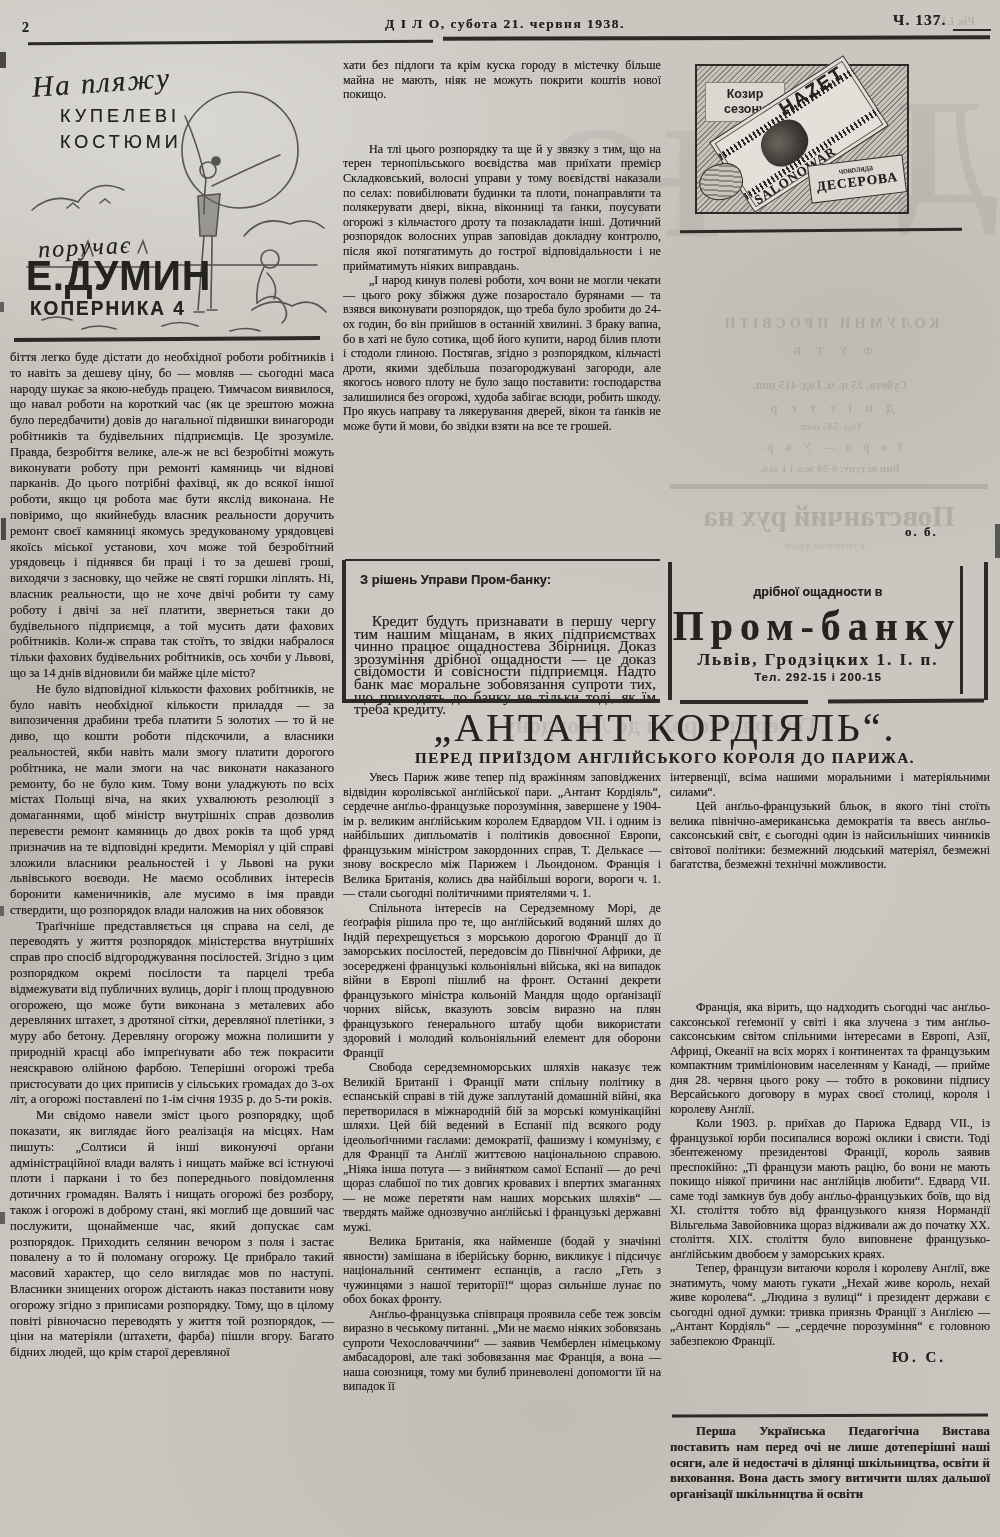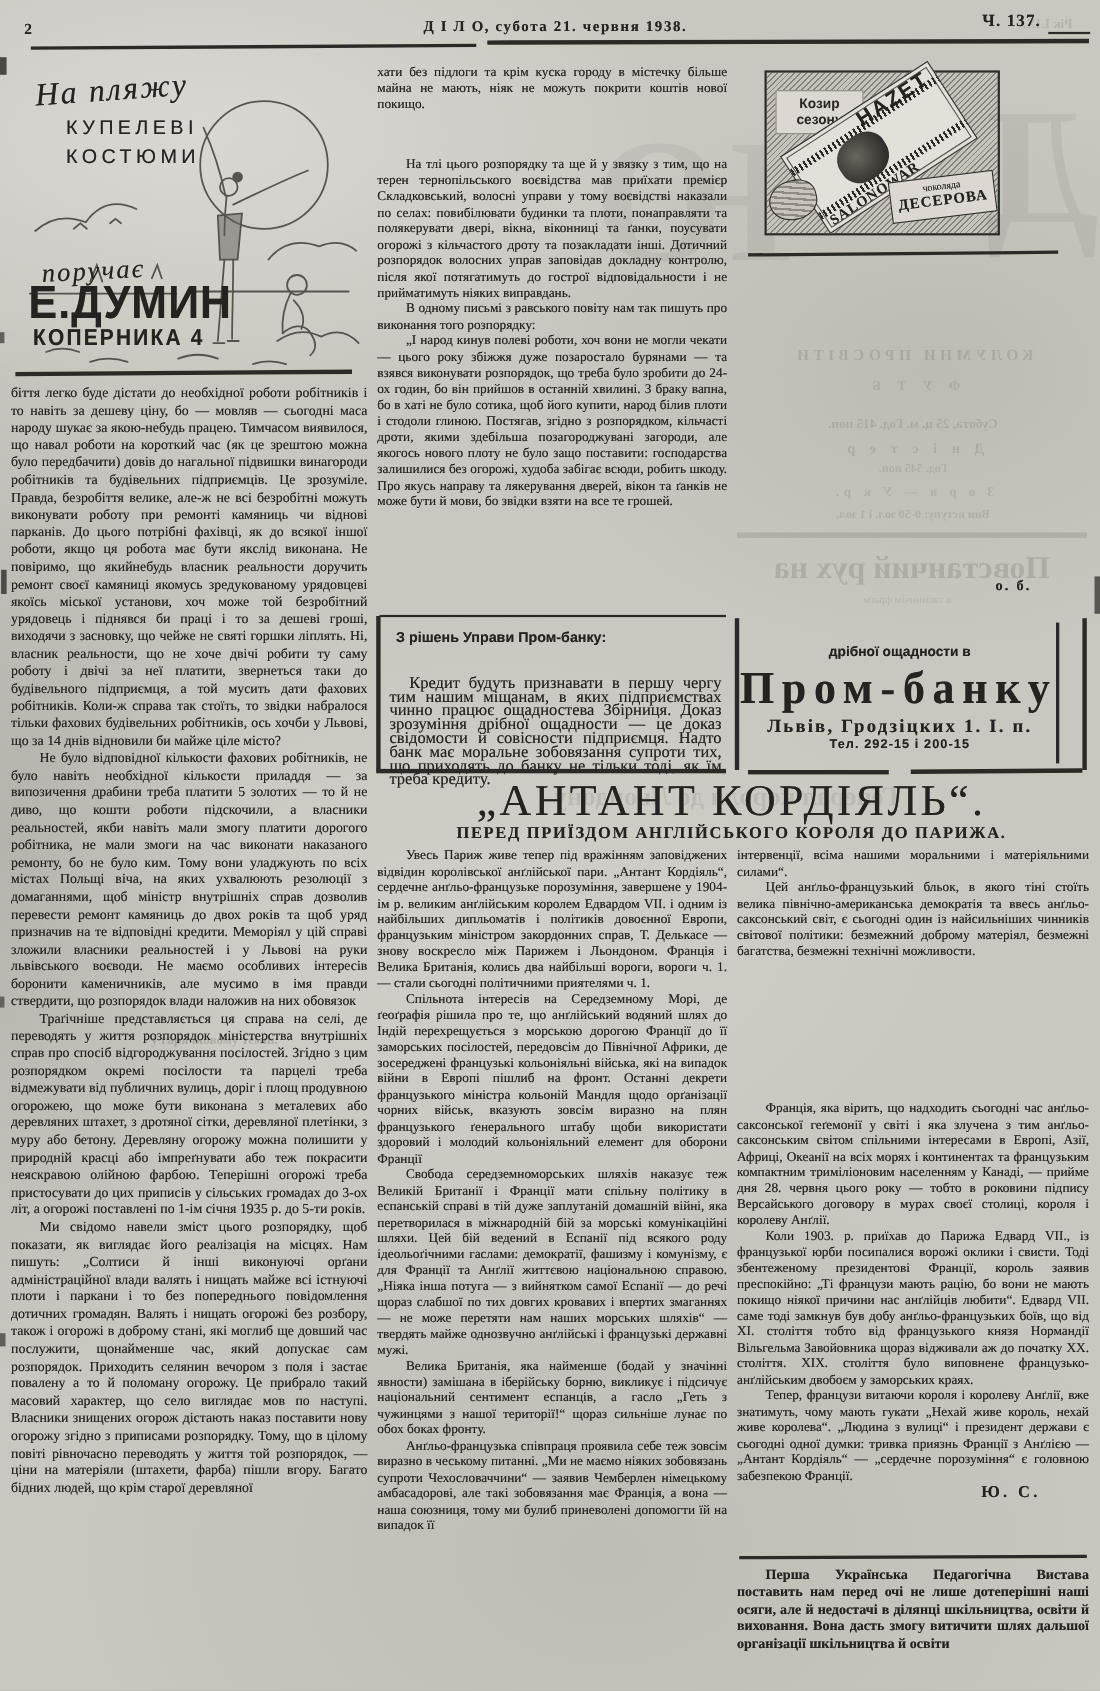--- a/index.html
+++ b/index.html
@@ -123,21 +123,20 @@
     <p class="gap">Не було відповідної кількости фахових робітників, не було навіть необхідної кількости приладдя — за випозичення драбини треба платити 5 золотих — то й не диво, що кошти роботи підскочили, а власники реальностей, якби навіть мали змогу платити дорогого робітника, не мали змоги на час виконати наказаного ремонту, бо не було ким. Тому вони уладжують по всіх містах Польщі віча, на яких ухвалюють резолюції з домаганнями, щоб міністр внутрішніх справ дозволив перевести ремонт камяниць до двох років та щоб уряд призначив на те відповідні кредити. Меморіял у цій справі зложили власники реальностей і у Львові на руки львівського воєводи. Не маємо особливих інтересів боронити каменичників, але мусимо в імя правди ствердити, що розпорядок влади наложив на них обовязок</p>
     <p>Траґічніше представляється ця справа на селі, де переводять у життя розпорядок міністерства внутрішніх справ про спосіб відгороджування посілостей. Згідно з цим розпорядком окремі посілости та парцелі треба відмежувати від публичних вулиць, доріг і площ продувною огорожею, що може бути виконана з металевих або деревляних штахет, з дротяної сітки, деревляної плетінки, з муру або бетону. Деревляну огорожу можна полишити у природній красці або імпреґнувати або теж покрасити неяскравою олійною фарбою. Теперішні огорожі треба пристосувати до цих приписів у сільських громадах до 3-ох літ, а огорожі поставлені по 1-ім січня 1935 р. до 5-ти років.</p>
     <p>Ми свідомо навели зміст цього розпорядку, щоб показати, як виглядає його реалізація на місцях. Нам пишуть: „Солтиси й інші виконуючі орґани адміністраційної влади валять і нищать майже всі істнуючі плоти і паркани і то без попереднього повідомлення дотичних громадян. Валять і нищать огорожі без розбору, також і огорожі в доброму стані, які моглиб ще довший час послужити, щонайменше час, який допускає сам розпорядок. Приходить селянин вечором з поля і застає повалену а то й поломану огорожу. Це прибрало такий масовий характер, що село виглядає мов по наступі. Власники знищених огорож дістають наказ поставити нову огорожу згідно з приписами розпорядку. Тому, що в цілому повіті рівночасно переводять у життя той розпорядок, — ціни на матеріяли (штахети, фарба) пішли вгору. Багато бідних людей, що крім старої деревляної</p>
   </div>
   <div class="ghost" style="left:75px;top:938px;width:240px;font-size:12px;text-align:center;opacity:.18;">у гарячковому темпі.</div>
 
   <div class="ghost mir" style="left:540px;top:90px;font-size:160px;opacity:.055;font-family:'Liberation Serif',serif;">Ю</div>
   <div class="abs ink colbody fence-mid" style="left:343px;top:58px;width:318px;">
     <p class="ni">хати без підлоги та крім куска городу в містечку більше майна не мають, ніяк не можуть покрити коштів нової покищо.</p>
     <p style="margin-top:40px;">На тлі цього розпорядку та ще й у звязку з тим, що на терен тернопільського воєвідства мав приїхати премієр Складковський, волосні управи у тому воєвідстві наказали по селах: повибілювати будинки та плоти, понаправляти та полякерувати двері, вікна, віконниці та ґанки, поусувати огорожі з кільчастого дроту та позакладати інші. Дотичний розпорядок волосних управ заповідав докладну контролю, після якої потягатимуть до гострої відповідальности і не прийматимуть ніяких виправдань.</p>
-    <p>В одному письмі з равського повіту нам так пишуть про виконання того розпорядку:</p>
     <p>„І народ кинув полеві роботи, хоч вони не могли чекати — цього року збіжжя дуже позаростало бурянами — та взявся виконувати розпорядок, що треба було зробити до 24-ох годин, бо він прийшов в останній хвилині. З браку вапна, бо в хаті не було сотика, щоб його купити, народ білив плоти і стодоли глиною. Постягав, згідно з розпорядком, кільчасті дроти, якими здебільша позагороджувані загороди, але якогось нового плоту не було защо поставити: господарства залишилися без огорожі, худоба забігає всюди, робить шкоду. Про якусь направу та лякерування дверей, вікон та ґанків не може бути й мови, бо звідки взяти на все те грошей.</p>
   </div>
   <div class="abs ink" style="left:905px;top:524px;font-weight:bold;font-size:13px;letter-spacing:2px;">о. б.</div>
 
   <div class="abs hz" style="left:695px;top:64px;width:210px;height:146px;">
     <div class="hz-label sans">
       <div>Козир</div>
       <div>сезону</div>
     </div>
     <div class="hz-pack">
@@ -192,21 +191,21 @@
   <div class="abs ink colbody art" style="left:343px;top:770px;width:318px;">
     <p>Увесь Париж живе тепер під вражінням заповіджених відвідин королівської анґлійської пари. „Антант Кордіяль“, сердечне анґльо-французьке порозуміння, завершене у 1904-ім р. великим анґлійським королем Едвардом VII. і одним із найбільших дипльоматів і політиків довоєнної Европи, французьким міністром закордонних справ, Т. Делькасе — знову воскресло між Парижем і Льондоном. Франція і Велика Британія, колись два найбільші вороги, вороги ч. 1. — стали сьогодні політичними приятелями ч. 1.</p>
     <p>Спільнота інтересів на Середземному Морі, де ґеоґрафія рішила про те, що анґлійський водяний шлях до Індій перехрещується з морською дорогою Франції до її заморських посілостей, передовсім до Північної Африки, де зосереджені французькі кольоніяльні війська, які на випадок війни в Европі пішлиб на фронт. Останні декрети французького міністра кольоній Мандля щодо орґанізації чорних військ, вказують зовсім виразно на плян французького ґенерального штабу щоби використати здоровий і молодий кольоніяльний елемент для оборони Франції</p>
     <p>Свобода середземноморських шляхів наказує теж Великій Британії і Франції мати спільну політику в еспанській справі в тій дуже заплутаній домашній війні, яка перетворилася в міжнародній бій за морські комунікаційні шляхи. Цей бій ведений в Еспанії під всякого роду ідеольоґічними гаслами: демократії, фашизму і комунізму, є для Франції та Анґлії життєвою національною справою. „Ніяка інша потуга — з вийнятком самої Еспанії — до речі щораз слабшої по тих довгих кровавих і впертих змаганнях — не може перетяти нам наших морських шляхів“ — твердять майже однозвучно анґлійські і французькі державні мужі.</p>
     <p>Велика Британія, яка найменше (бодай у значінні явности) замішана в іберійську борню, викликує і підсичує національний сентимент еспанців, а гасло „Геть з чужинцями з нашої території!“ щораз сильніше лунає по обох боках фронту.</p>
     <p>Анґльо-французька співпраця проявила себе теж зовсім виразно в чеському питанні. „Ми не маємо ніяких зобовязань супроти Чехословаччини“ — заявив Чемберлен німецькому амбасадорові, але такі зобовязання має Франція, а вона — наша союзниця, тому ми булиб приневолені допомогти їй на випадок її</p>
   </div>
 
   <div class="abs ink colbody art" style="left:670px;top:770px;width:320px;">
     <p class="ni">інтервенції, всіма нашими моральними і матеріяльними силами“.</p>
-    <p>Цей анґльо-французький бльок, в якого тіні стоїть велика північно-американська демократія та ввесь анґльо-саксонський світ, є сьогодні один із найсильніших чинників світової політики: безмежний доброму матеріял, безмежні багатства, безмежні технічні можливости.</p>
+    <p>Цей анґльо-французький бльок, в якого тіні стоїть велика північно-американська демократія та ввесь анґльо-саксонський світ, є сьогодні один із найсильніших чинників світової політики: безмежний людський матеріял, безмежні багатства, безмежні технічні можливости.</p>
   </div>
 
 
   <div class="abs ink colbody art" style="left:670px;top:1000px;width:320px;">
     <p>Франція, яка вірить, що надходить сьогодні час анґльо-саксонської геґемонії у світі і яка злучена з тим анґльо-саксонським світом спільними інтересами в Европі, Азії, Африці, Океанії на всіх морях і континентах та французьким компактним триміліоновим населенням у Канаді, — прийме дня 28. червня цього року — тобто в роковини підпису Версайського договору в мурах своєї столиці, короля і королеву Анґлії.</p>
     <p>Коли 1903. р. приїхав до Парижа Едвард VII., із французької юрби посипалися ворожі оклики і свисти. Тоді збентеженому президентові Франції, король заявив преспокійно: „Ті французи мають рацію, бо вони не мають покищо ніякої причини нас анґлійців любити“. Едвард VII. саме тоді замкнув був добу анґльо-французьких боїв, що від XI. століття тобто від французького князя Нормандії Вільгельма Завойовника щораз відживали аж до початку XX. століття. XIX. століття було виповнене французько-анґлійським двобоєм у заморських краях.</p>
     <p>Тепер, французи витаючи короля і королеву Анґлії, вже знатимуть, чому мають гукати „Нехай живе король, нехай живе королева“. „Людина з вулиці“ і президент держави є сьогодні одної думки: тривка приязнь Франції з Анґлією — „Антант Кордіяль“ — „сердечне порозуміння“ є головною забезпекою Франції.</p>
     <p class="ni" style="text-align:right;padding-right:44px;font-weight:bold;font-size:15px;letter-spacing:3px;margin-top:2px;">Ю. С.</p>
   </div>
 

